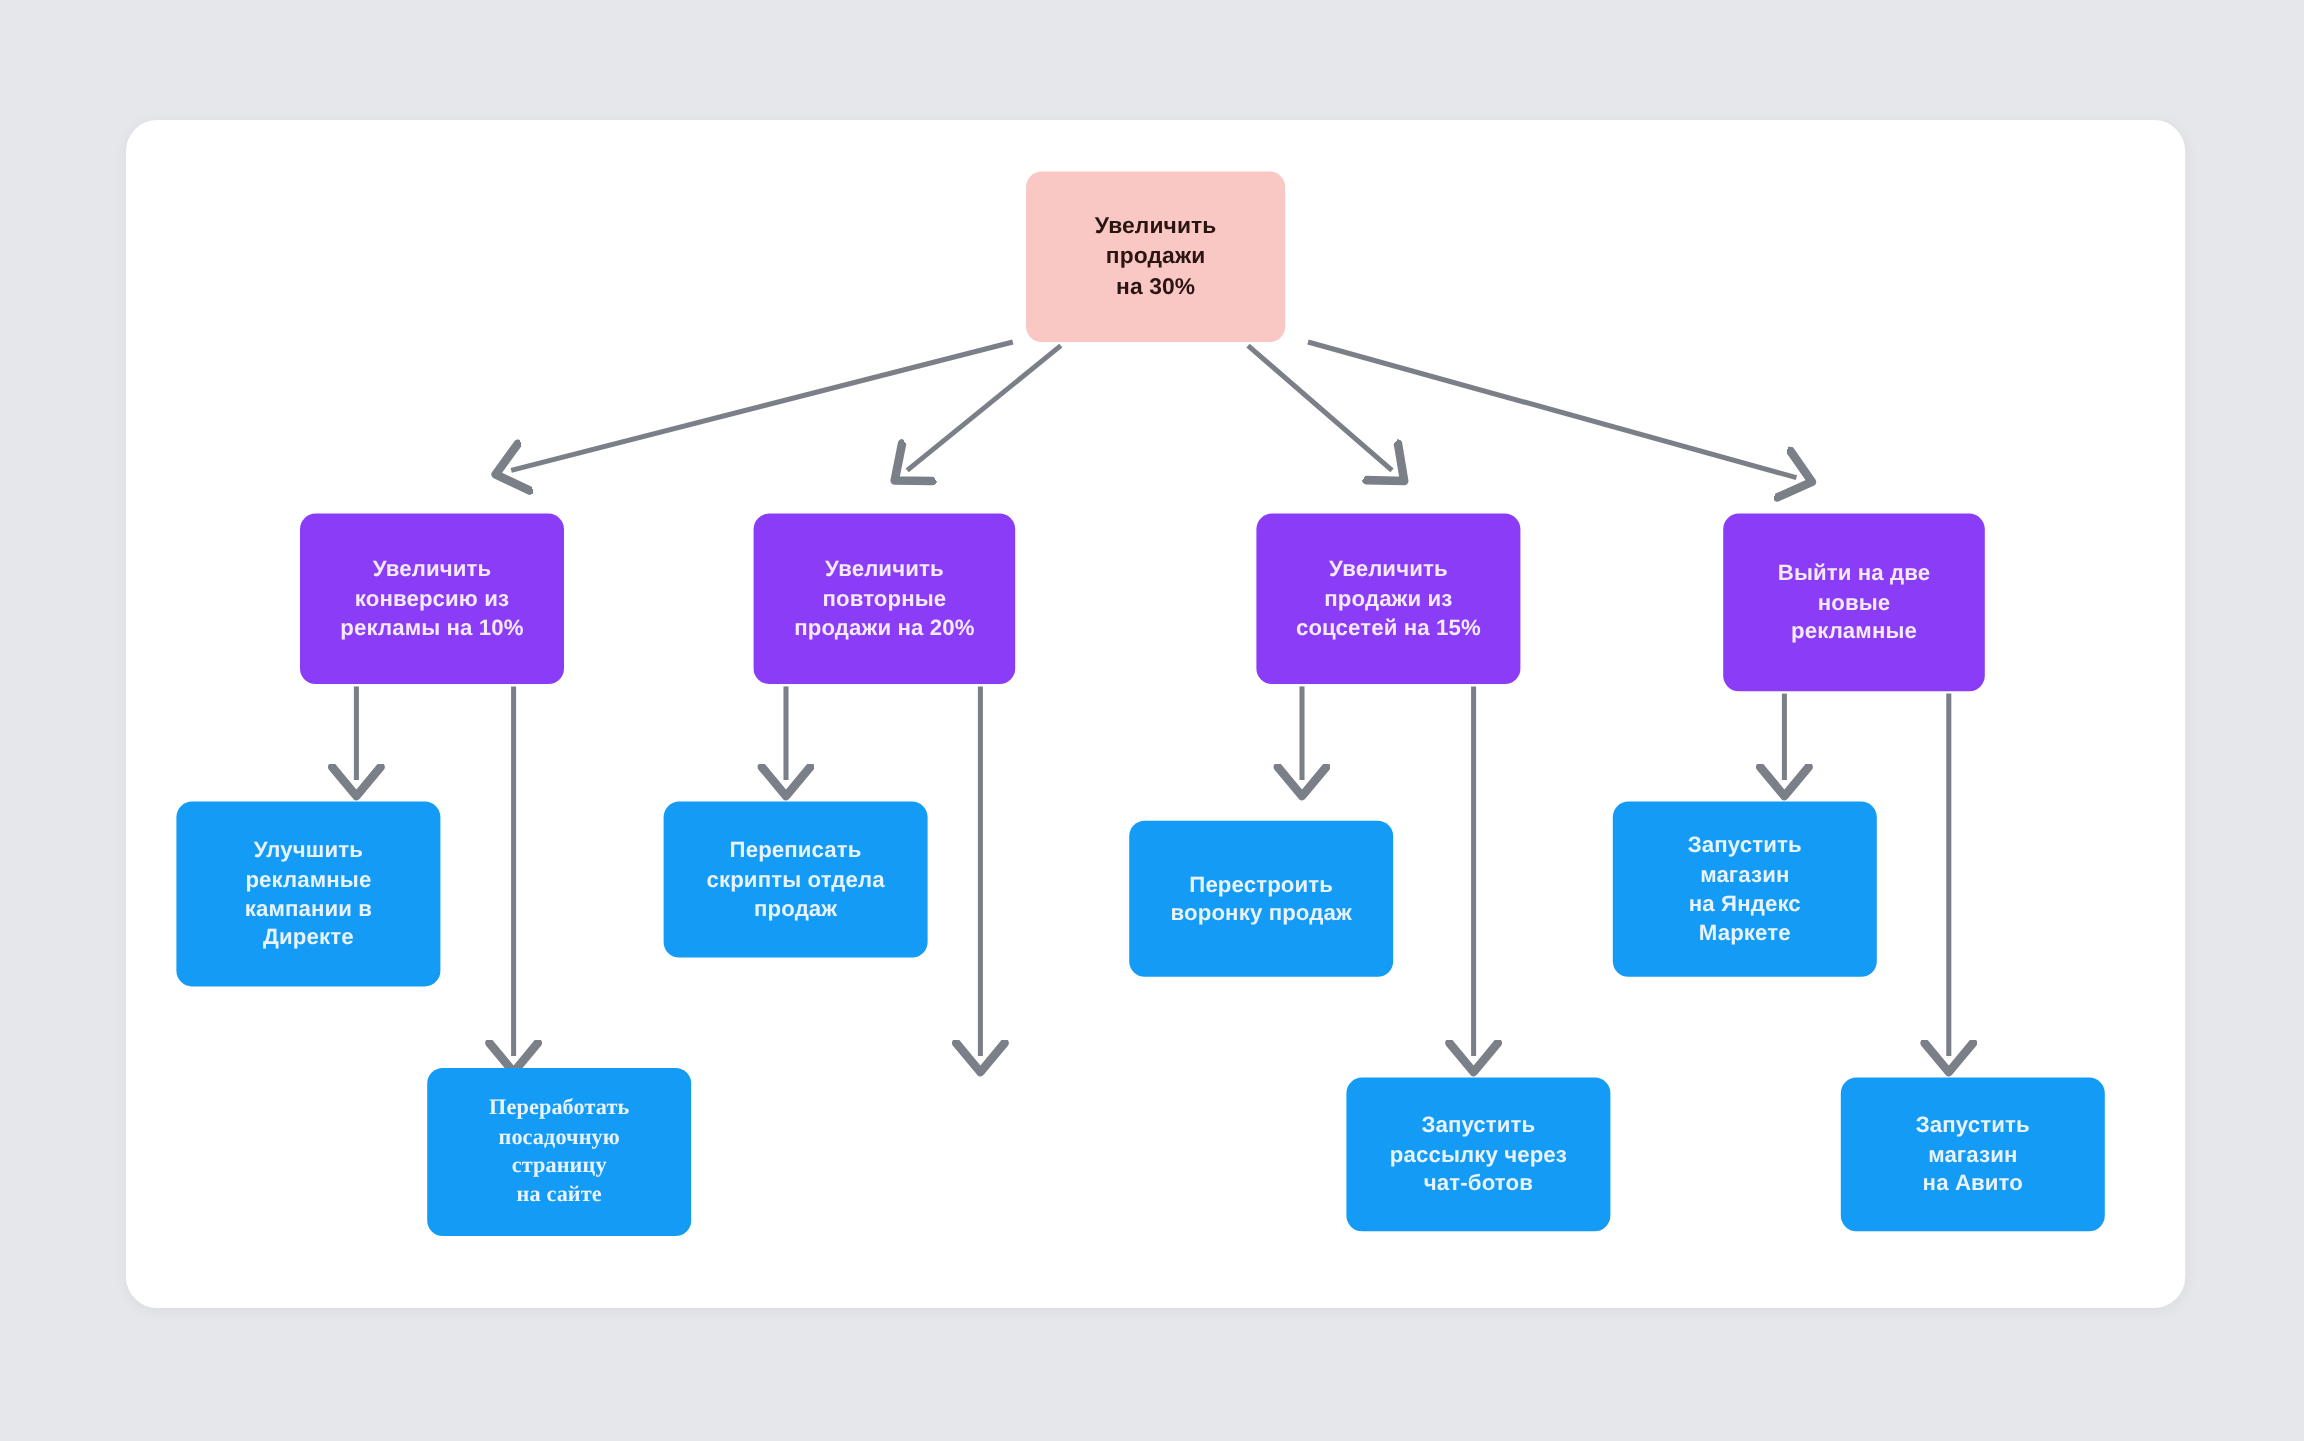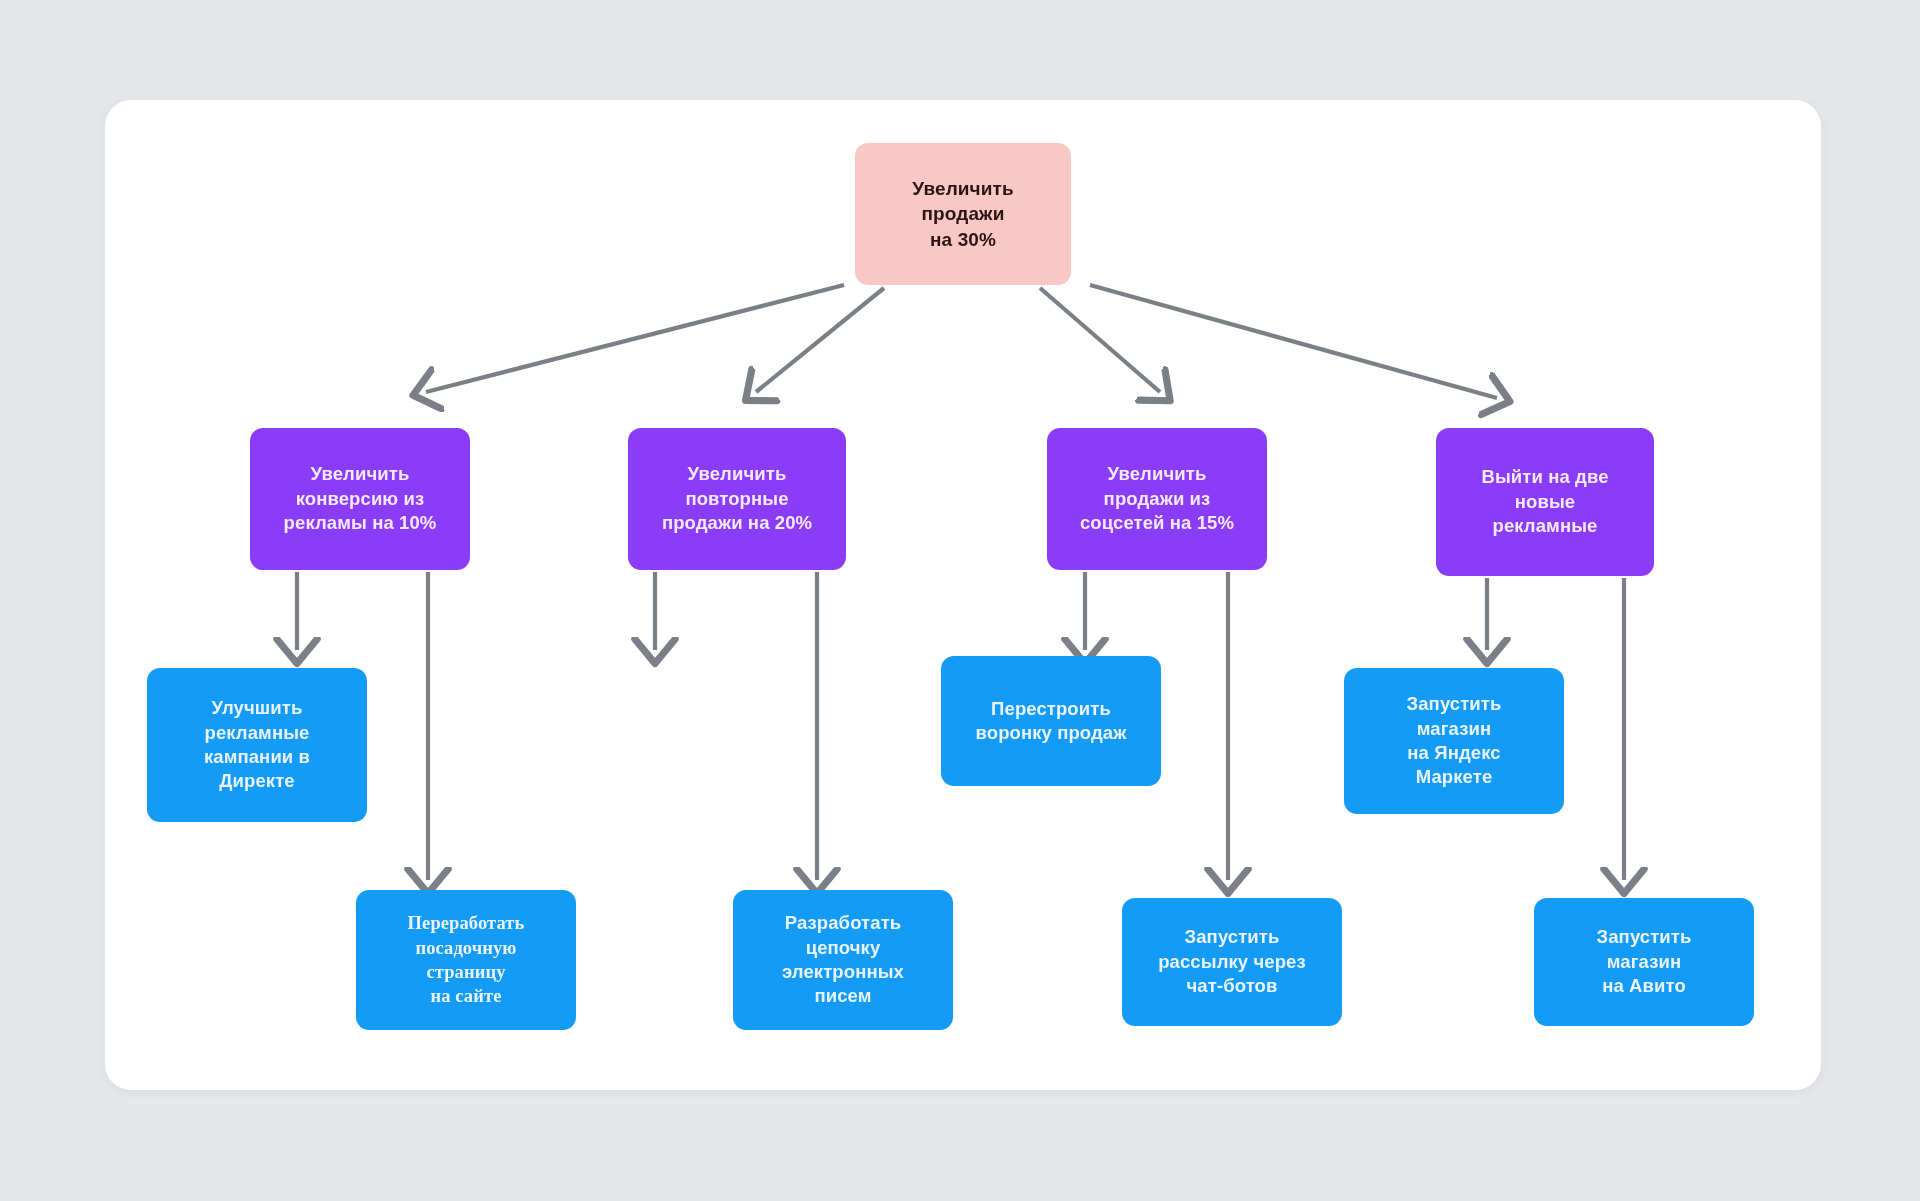--- a/index.html
+++ b/index.html
@@ -117,38 +117,37 @@
 
   <div class="node goal" style="left:1436px;top:428px;width:218px;height:148px;">Выйти на две
 новые
 рекламные</div>
 
   <div class="node task" style="left:147px;top:668px;width:220px;height:154px;">Улучшить
 рекламные
 кампании в
 Директе</div>
 
+  <div class="node task" style="left:553px;top:668px;width:220px;height:130px;">Переписать
+скрипты отдела
+продаж</div>
 
-  <div class="node task" style="left:941px;top:656px;width:220px;height:130px;">Перестроить
+  <div class="node task" style="left:941px;top:684px;width:220px;height:130px;">Перестроить
 воронку продаж</div>
 
   <div class="node task" style="left:1344px;top:668px;width:220px;height:146px;">Запустить
 магазин
 на Яндекс
 Маркете</div>
 
   <div class="node task" style="left:356px;top:890px;width:220px;height:140px;font-family:Liberation Serif, serif;">Переработать
 посадочную
 страницу
 на сайте</div>
 
-  <div class="node task" style="left:733px;top:890px;width:220px;height:140px;">Разработать
-цепочку
-электронных
-писем</div>
 
   <div class="node task" style="left:1122px;top:898px;width:220px;height:128px;">Запустить
 рассылку через
 чат-ботов</div>
 
   <div class="node task" style="left:1534px;top:898px;width:220px;height:128px;">Запустить
 магазин
 на Авито</div>
 
 </div>

